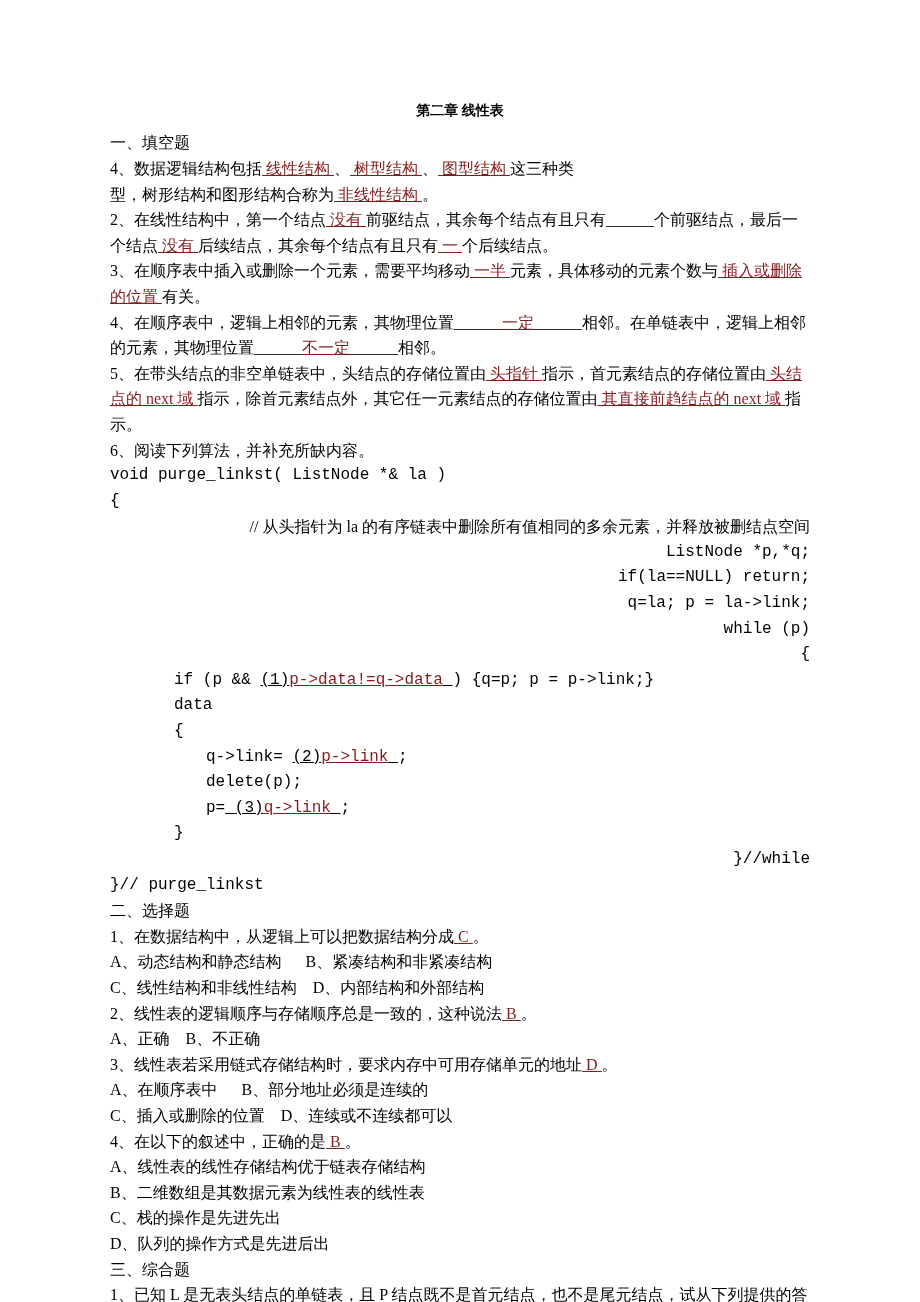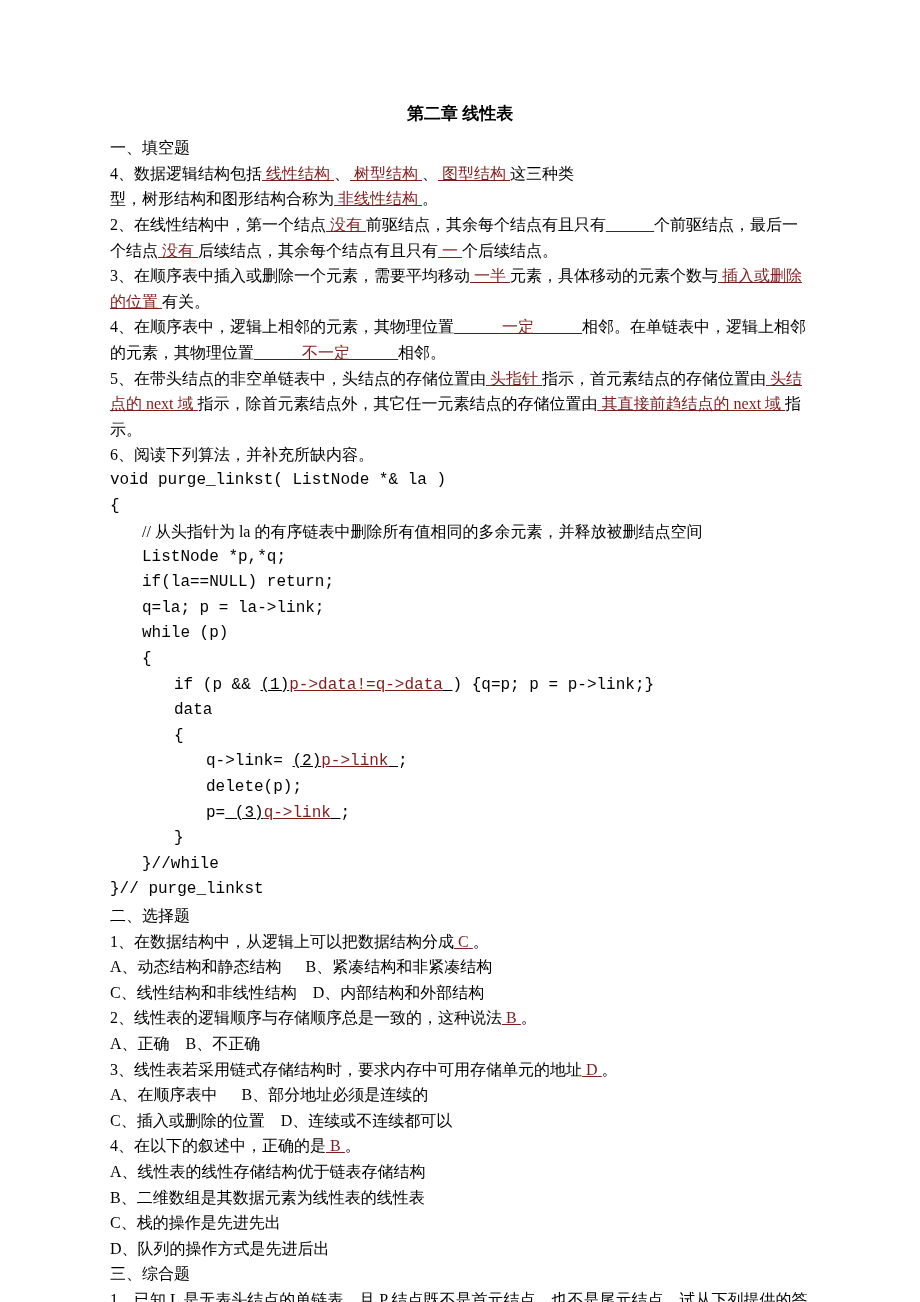--- a/index.html
+++ b/index.html
@@ -9,31 +9,31 @@
     color: #000;
     background: #fff;
     margin: 0;
     padding: 100px 110px 60px 110px;
     width: 920px;
     box-sizing: border-box;
   }
   .title {
     text-align: center;
     font-weight: bold;
-    font-size: 17px;
+    font-size: 14px;
     margin-bottom: 8px;
   }
   .blue {
     color: #7f1d1d;
     text-decoration: underline;
   }
   .uline {
     text-decoration: underline;
   }
-  .indent1 { padding-left: 2em; }
+  .indent1 { padding-left: 2em; text-align: right; }
   .indent2 { padding-left: 4em; }
   .indent3 { padding-left: 6em; }
   .mono { font-family: "Courier New", monospace; }
   p, div { margin: 0; }
   .para { margin: 0; }
 </style>
 </head>
 <body>
 
 <div class="title">第二章 线性表</div>

